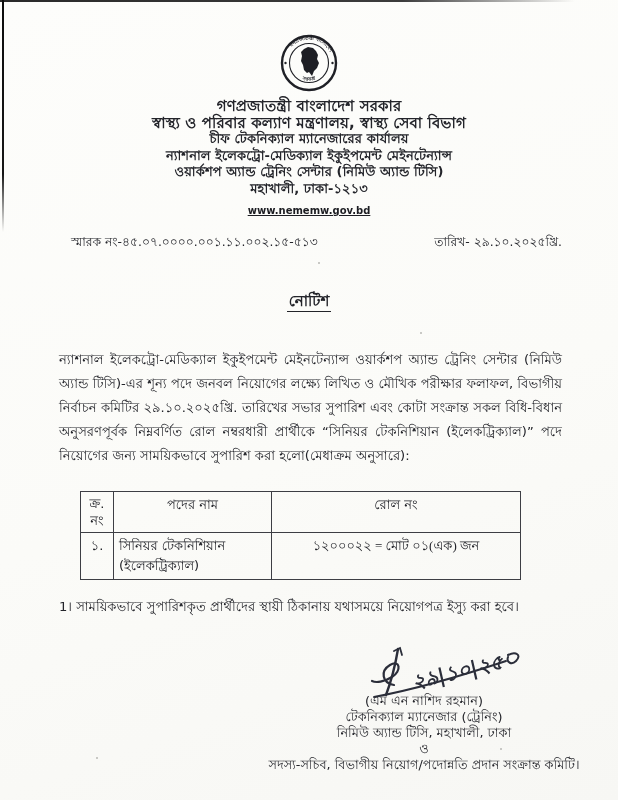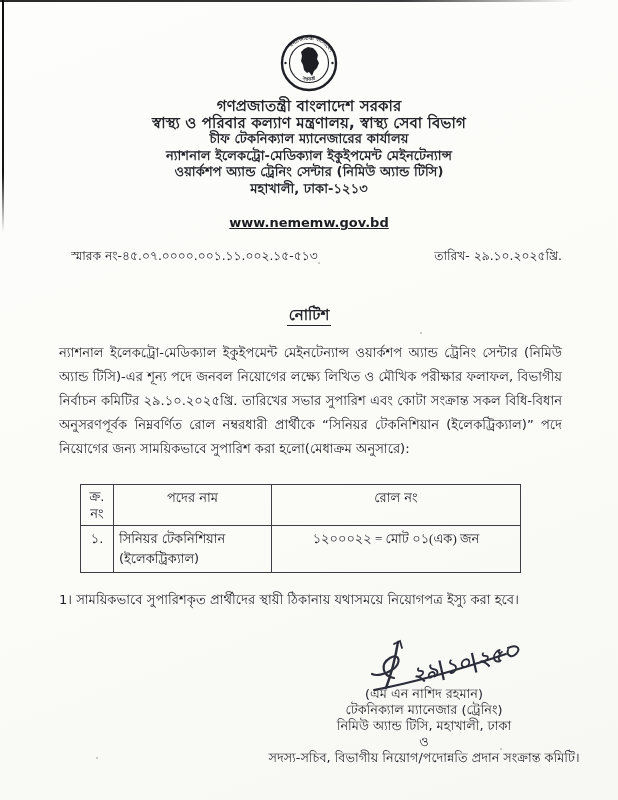--- a/index.html
+++ b/index.html
@@ -16,30 +16,30 @@
   .scan-top{position:absolute;top:0;left:0;width:575px;height:2px;
     background:linear-gradient(90deg,#2a2a2a 0%,#3c3c3c 70%,rgba(60,60,60,0) 100%);}
   .scan-left{position:absolute;top:0;left:2px;width:2px;height:232px;
     background:linear-gradient(180deg,#0d0d0d 0%,#161616 75%,rgba(20,20,20,0) 100%);}
   .speck{position:absolute;width:2px;height:2px;background:#b9b9b4;border-radius:50%;}
 
   .header{padding-top:34px;text-align:center;}
   .seal{display:block;margin:0 auto 6px auto;}
   .h-line{font-size:13px;line-height:16.5px;font-weight:600;letter-spacing:.1px;}
   .h-line.big{font-size:15px;}
-  .h-url{font-size:13px;font-weight:700;text-decoration:underline;margin-top:18px;color:#1c1d22;}
+  .h-url{font-size:10px;font-weight:700;text-decoration:underline;margin-top:8px;color:#1c1d22;}
 
   .memo-row{display:flex;justify-content:space-between;
     margin:17px 56px 0 71px;font-size:12.3px;font-weight:500;}
 
   .notice-title{width:100%;text-align:center;margin-top:36px;}
   .notice-title span{font-size:15px;font-weight:700;border-bottom:1.6px solid #23242a;
     padding:0 2px 1px 2px;}
 
-  .body-par{margin:13px 56px 0 59px;font-size:13.1px;line-height:24px;
+  .body-par{margin:34px 56px 0 59px;font-size:13.1px;line-height:24px;
     text-align:justify;text-justify:inter-word;}
 
   table.roll{border-collapse:collapse;margin:23px 0 0 80px;width:441px;
     font-size:13px;}
   table.roll td,table.roll th{border:1.3px solid #3d3e44;padding:3px 5px;
     font-weight:500;vertical-align:top;}
   th.c-sl{width:33px;text-align:center;line-height:17px;}
   th.c-post{width:158px;text-align:center;vertical-align:top;}
   th.c-roll{text-align:center;vertical-align:top;}
   td.d-sl{text-align:center;}

